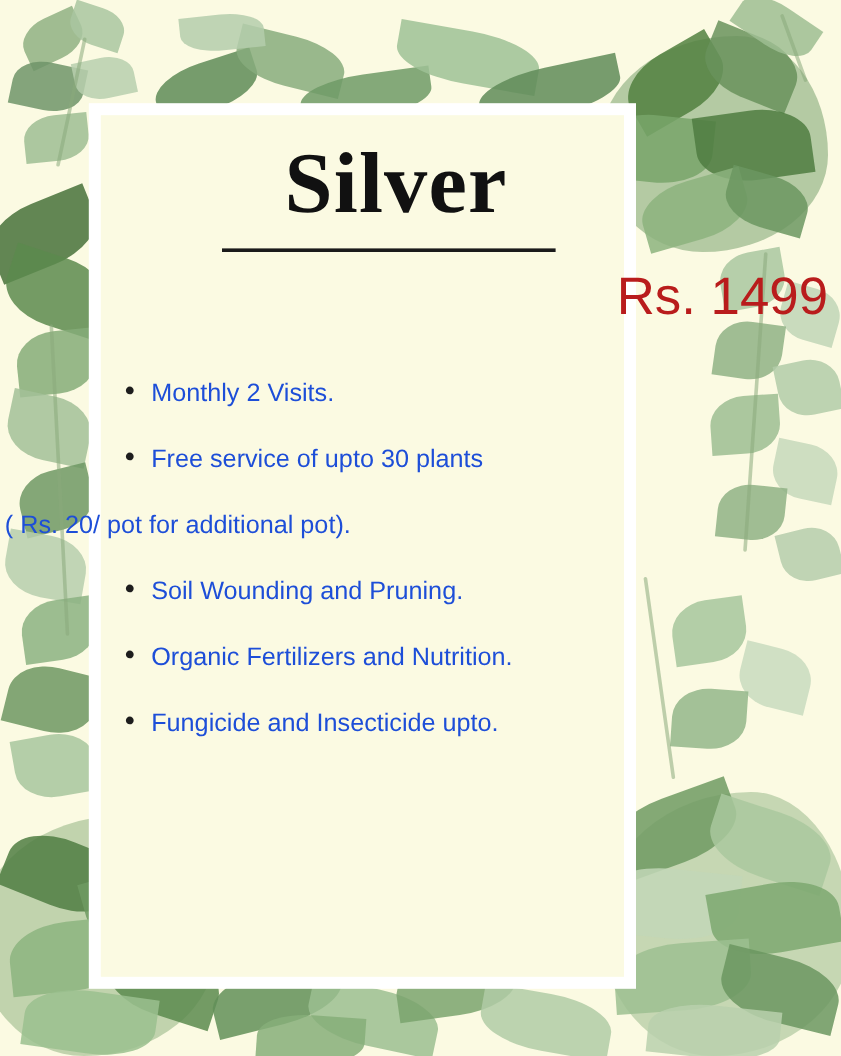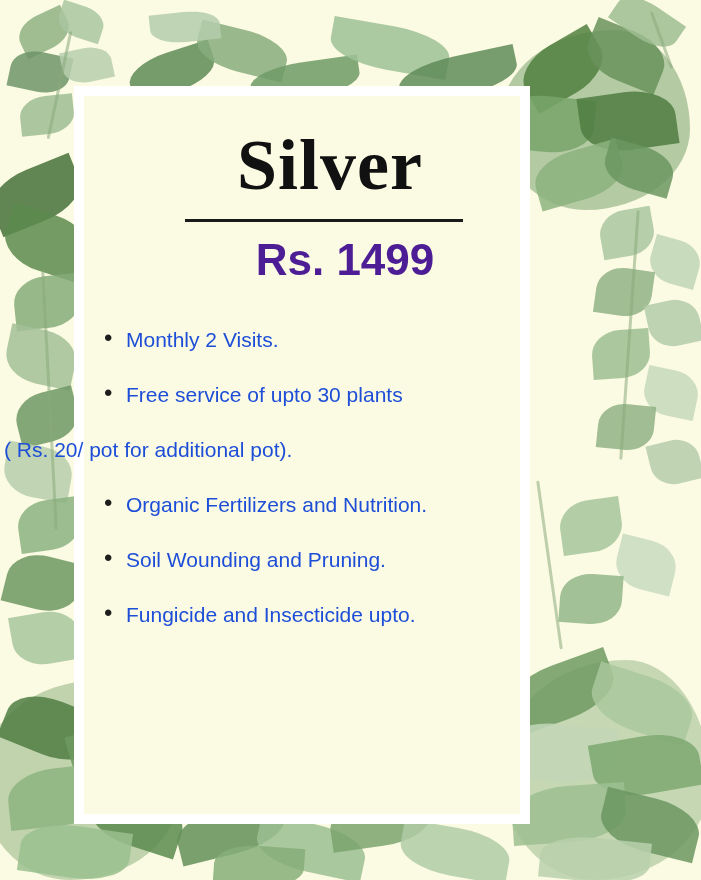--- a/index.html
+++ b/index.html
@@ -56,21 +56,21 @@
     width: 436px;
     height: 718px;
     background: #fbfae2;
     box-shadow: 0 0 0 10px #ffffff;
     z-index: 5;
   }
 
   .content {
     position: absolute;
     left: 0;
-    top: 16px;
+    top: 4px;
     width: 701px;
     height: 628px;
     z-index: 6;
   }
 
   .title {
     position: absolute;
     left: 0;
     top: 110px;
     width: 660px;
@@ -90,26 +90,26 @@
     width: 278px;
     height: 3px;
     background: #1a1a1a;
   }
 
   .price {
     position: absolute;
     left: 0;
     top: 216px;
     width: 690px;
-    text-align: center;
+    text-align: right;
     font-family: "Liberation Sans", sans-serif;
-    font-weight: bold;
+    font-weight: normal;
     font-size: 44px;
     line-height: 56px;
-    color: #4c1d95;
+    color: #b91c1c;
   }
 
   .features {
     position: absolute;
     left: 96px;
     top: 310px;
     width: 470px;
     list-style: none;
     margin: 0;
     padding: 0;
@@ -223,18 +223,18 @@
 
   <div class="content">
     <div class="title">Silver</div>
     <div class="rule"></div>
     <div class="price">Rs. 1499</div>
 
     <ul class="features">
       <li>Monthly 2 Visits.</li>
       <li>Free service of upto 30 plants</li>
       <li class="nobullet">( Rs. 20/ pot for additional pot).</li>
+      <li>Soil Wounding and Pruning.</li>
       <li>Organic Fertilizers and Nutrition.</li>
-      <li>Soil Wounding and Pruning.</li>
       <li>Fungicide and Insecticide upto.</li>
     </ul>
   </div>
 </div>
 
 </body></html>

